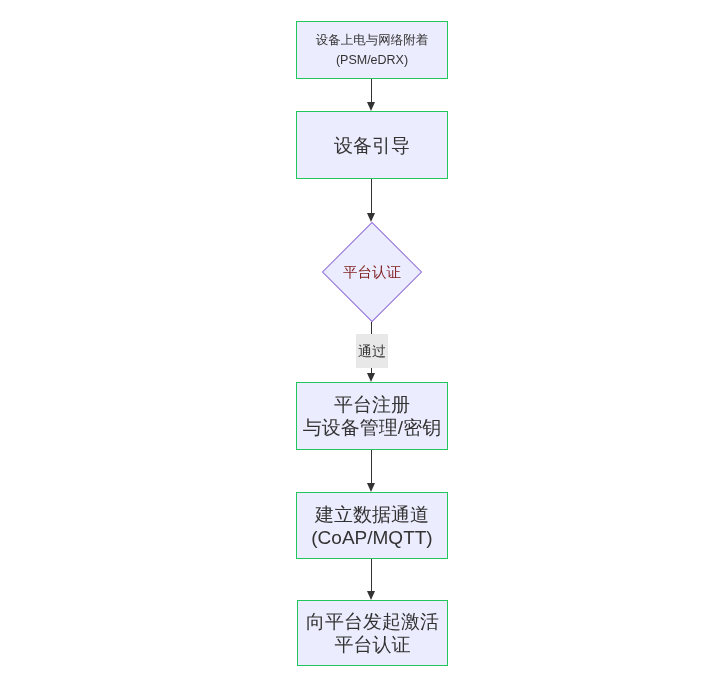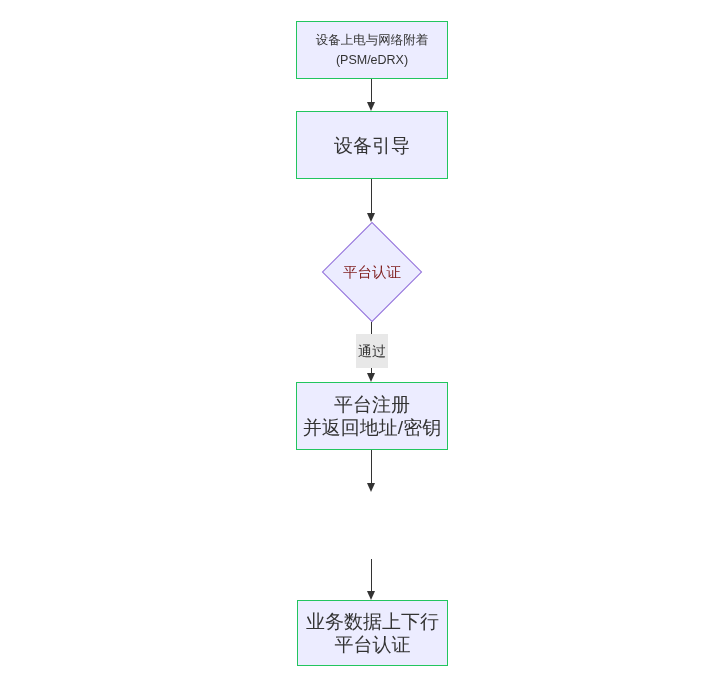--- a/index.html
+++ b/index.html
@@ -91,28 +91,32 @@
     <div class="diamond-shape"></div>
     <div class="diamond-label">平台认证</div>
   </div>
 
   <div class="edge-line" style="left:371px; top:322px; height:51px;"></div>
   <div class="arrowhead" style="left:367px; top:373px;"></div>
   <div class="edge-label" style="left:372px; top:351px;">通过</div>
 
   <div class="node" style="left:296px; top:382px; width:152px; height:68px;justify-content:center;">
     <div class="nl">平台注册</div>
-    <div class="nl">并返回地址/密钥</div>
+    <div class="nl">与设备管理/密钥</div>
   </div>
 
   <div class="edge-line" style="left:371px; top:450px; height:33px;"></div>
   <div class="arrowhead" style="left:367px; top:483px;"></div>
 
+  <div class="node" style="left:296px; top:492px; width:152px; height:67px;">
+    <div class="nl">建立数据通道</div>
+    <div class="nl">(CoAP/MQTT)</div>
+  </div>
 
   <div class="edge-line" style="left:371px; top:559px; height:32px;"></div>
   <div class="arrowhead" style="left:367px; top:591px;"></div>
 
   <div class="node" style="left:297px; top:600px; width:151px; height:66px;">
-    <div class="nl">业务数据上下行</div>
+    <div class="nl">向平台发起激活</div>
     <div class="nl">平台认证</div>
   </div>
 
 </div>
 
 </body></html>

